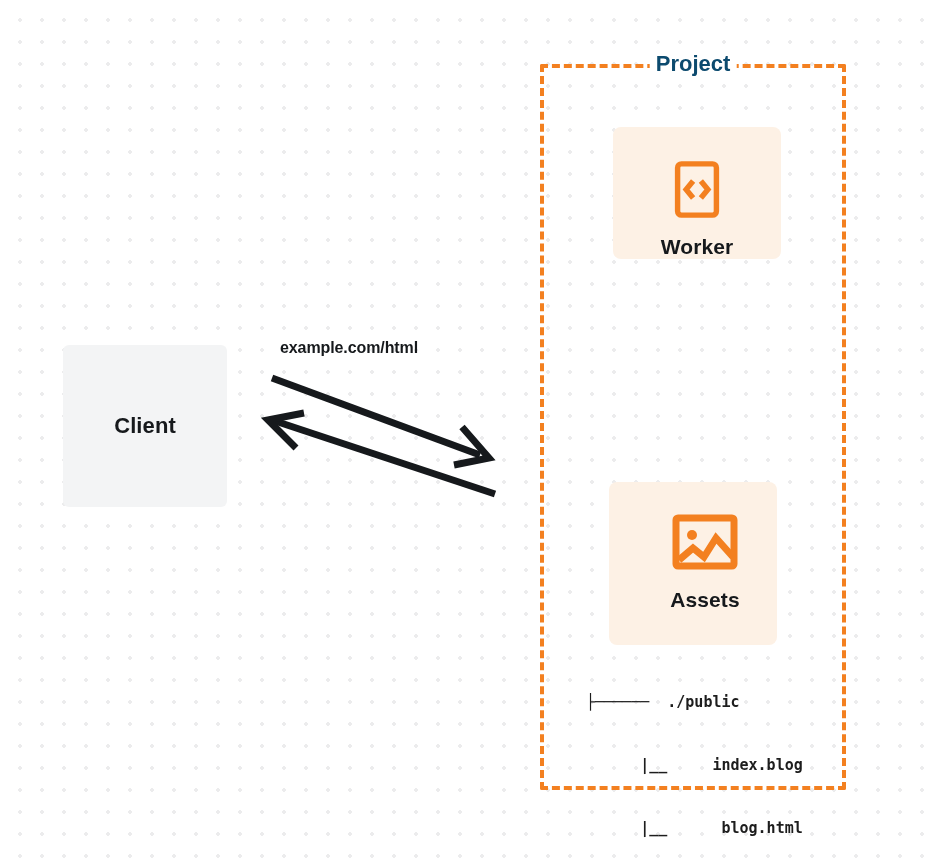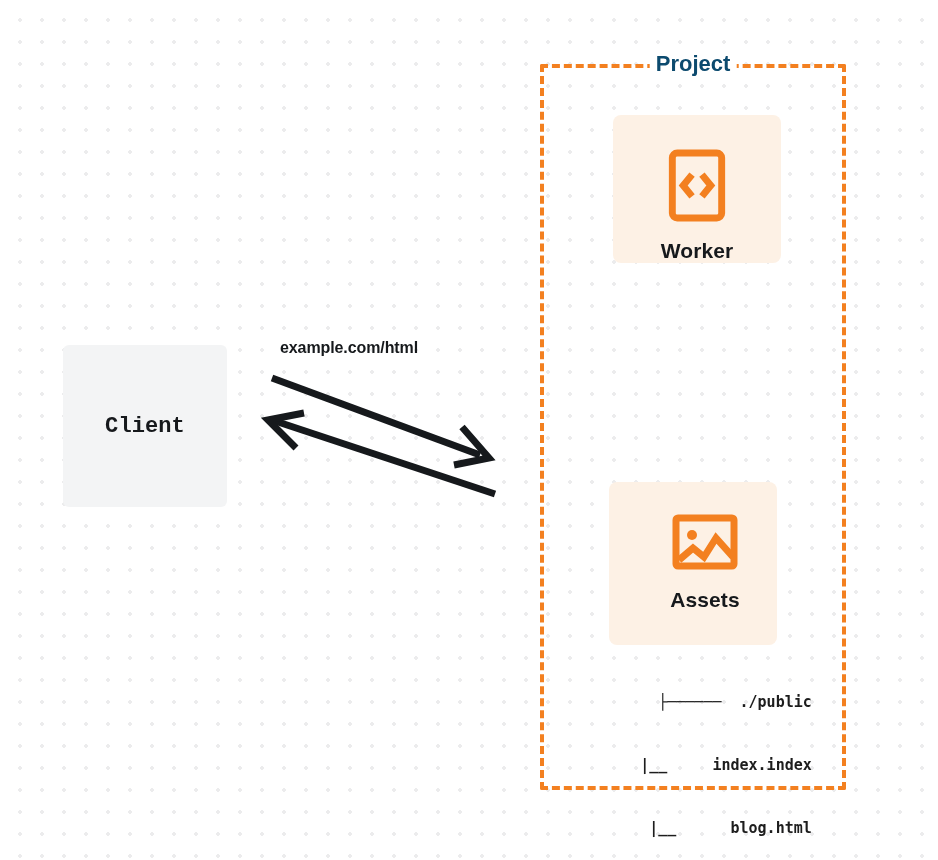--- a/index.html
+++ b/index.html
@@ -33,21 +33,20 @@
     border-radius: 6px;
     display: flex;
     align-items: center;
     justify-content: center;
   }
   .client-label {
     font-size: 22px;
     font-weight: 700;
     color: #16191c;
     letter-spacing: 0.1px;
-    font-family: Liberation Mono, monospace;
   }
 
   
   .conn-label {
     position: absolute;
     left: 280px;
     top: 339px;
     font-size: 16px;
     font-weight: 700;
     color: #16191c;
@@ -96,22 +95,22 @@
     width: 168px;
     background: #fdf1e5;
     border-radius: 8px;
     display: flex;
     flex-direction: column;
     align-items: center;
     box-sizing: border-box;
   }
   .card-worker {
     left: 613px;
-    top: 115px;
-    height: 148px;
+    top: 127px;
+    height: 132px;
     padding-top: 33px;
   }
   .card-assets {
     left: 609px;
     top: 482px;
     height: 163px;
     padding-top: 30px;
     padding-left: 24px;
   }
   .card-icon {
@@ -132,21 +131,20 @@
     top: 650px;
     font-family: "DejaVu Sans Mono", "Liberation Mono", monospace;
     font-size: 15px;
     font-weight: 700;
     line-height: 21px;
     color: #1d1d1d;
     white-space: pre;
   }
   .tree-line {
     display: block;
-    text-align: right;
   }
 </style>
 </head>
 <body>
 
 <div class="canvas">
 
   <div class="client-node">
     <span class="client-label">Client</span>
   </div>
@@ -183,18 +181,18 @@
     <svg class="card-icon" width="68" height="60" viewBox="0 0 68 60">
       <rect x="5" y="6" width="58" height="48" rx="2" ry="2" fill="none" stroke="#f38020" stroke-width="7"></rect>
       <circle cx="21" cy="23" r="5" fill="#f38020"></circle>
       <polyline points="8,48 22,36 33,45 45,26 62,45" fill="none" stroke="#f38020" stroke-width="7" stroke-linecap="butt" stroke-linejoin="miter"></polyline>
     </svg>
     <span class="card-label">Assets</span>
   </div>
 
   <div class="file-tree">
     <span class="tree-line">├──────  ./public</span>
-    <span class="tree-line">      |__     index.index</span>
+    <span class="tree-line">      |__     index.blog</span>
     <span class="tree-line">      |__      blog.html</span>
     
   </div>
 
 </div>
 
 </body></html>

